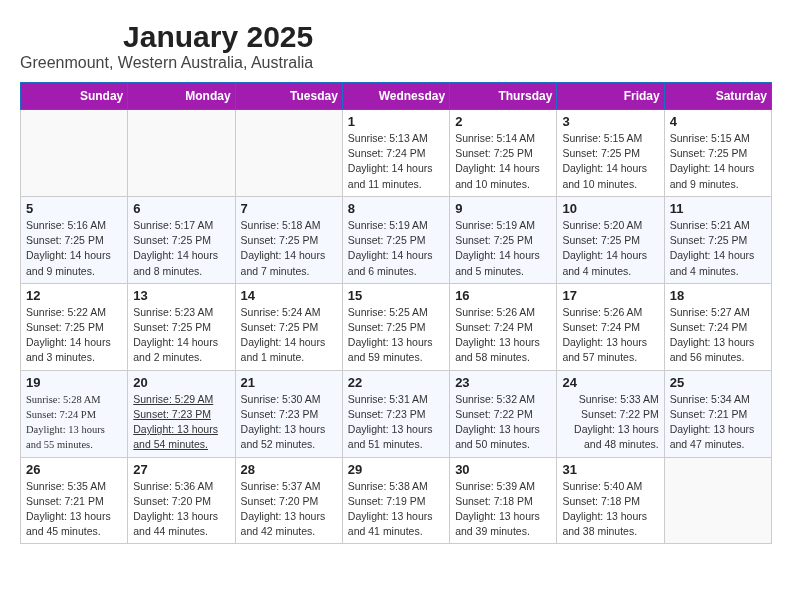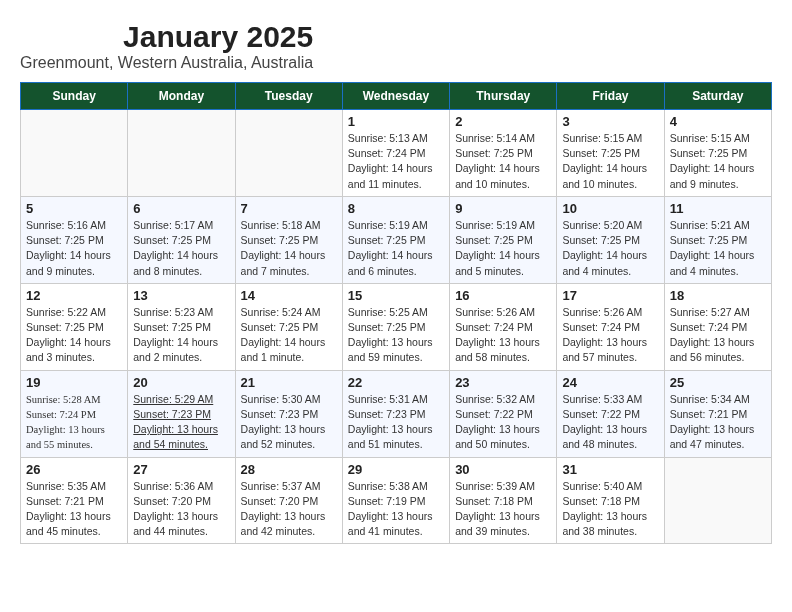--- a/index.html
+++ b/index.html
@@ -43,24 +43,24 @@
     .location {
       font-size: 16px;
       color: #444;
     }
     .calendar {
       width: 100%;
       border-collapse: collapse;
       font-size: 11px;
     }
     .calendar th {
-      background: #14532d;
+      background: #a21caf;
       color: #fff;
       padding: 6px 4px;
-      text-align: center;
+      text-align: right;
       font-size: 12px;
       font-weight: bold;
       border: 1px solid #1a6fc4;
     }
     .calendar td {
       vertical-align: top;
       border: 1px solid #ccc;
       padding: 4px 5px;
       width: 107px;
       min-height: 80px;
@@ -276,21 +276,21 @@
         </td>
         <td>
           <div class="day-num">23</div>
           <div class="day-info" style="white-space: pre-line;">Sunrise: 5:32 AM
 Sunset: 7:22 PM
 Daylight: 13 hours
 and 50 minutes.</div>
         </td>
         <td>
           <div class="day-num">24</div>
-          <div class="day-info" style="white-space: pre-line;">Sunrise: 5:33 AM
+          <div class="day-info" style="white-space: pre-line; text-align: right;">Sunrise: 5:33 AM
 Sunset: 7:22 PM
 Daylight: 13 hours
 and 48 minutes.</div>
         </td>
         <td>
           <div class="day-num">25</div>
           <div class="day-info" style="white-space: pre-line;">Sunrise: 5:34 AM
 Sunset: 7:21 PM
 Daylight: 13 hours
 and 47 minutes.</div>

